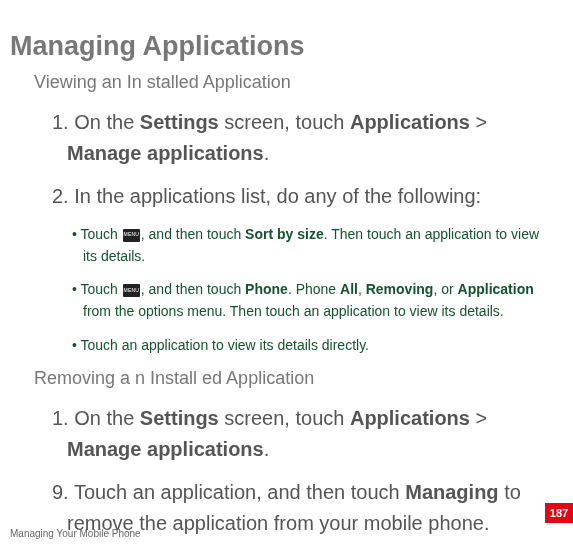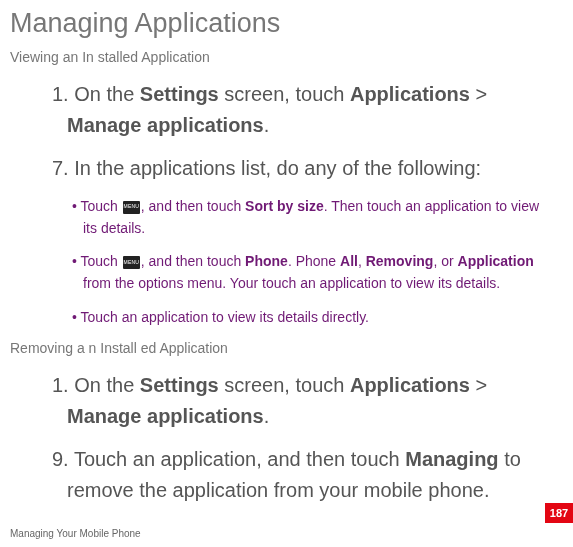--- a/index.html
+++ b/index.html
@@ -12,45 +12,47 @@
       width: 573px;
       height: 547px;
       background: #fff;
       position: relative;
       color: #555;
       padding: 8px 30px 0 10px;
     }
     .page-title {
       font-size: 27px;
       color: #777;
-      font-weight: normal;
+      font-weight: bold;
       margin-bottom: 10px;
+      margin-top: 23px;
     }
     .subsection-title {
-      font-size: 14px;
+      font-size: 18px;
       color: #777;
       font-weight: normal;
       margin-bottom: 14px;
       margin-top: 6px;
+      margin-left: 24px;
     }
     .numbered-item {
       margin-left: 42px;
       margin-bottom: 12px;
       font-size: 20px;
       line-height: 1.55;
       color: #555;
       text-indent: -15px;
       padding-left: 15px;
     }
     .bullet-item {
       margin-left: 62px;
       margin-bottom: 12px;
       font-size: 14px;
       line-height: 1.55;
-      color: #701a75;
+      color: #14532d;
       text-indent: -11px;
       padding-left: 11px;
     }
     .bold {
       font-weight: bold;
     }
     .menu-icon {
       display: inline-block;
       width: 17px;
       height: 13px;
@@ -98,28 +100,28 @@
 <body>
 
 <h1 class="page-title">Managing Applications</h1>
 
 <h2 class="subsection-title">Viewing an In stalled Application</h2>
 
 <div class="numbered-item">
   <span>1. On the </span><span class="bold">Settings</span><span> screen, touch </span><span class="bold">Applications</span><span> &gt; </span><span class="bold">Manage applications</span><span>.</span>
 </div>
 
-<div class="numbered-item">7. In the applications list, do any of the following:</div>
+<div class="numbered-item">2. In the applications list, do any of the following:</div>
 
 <div class="bullet-item">
   <span>• Touch </span><span class="menu-icon"></span><span>, and then touch </span><span class="bold">Sort by size</span><span>. Then touch an application to view its details.</span>
 </div>
 
 <div class="bullet-item">
-  <span>• Touch </span><span class="menu-icon"></span><span>, and then touch </span><span class="bold">Phone</span><span>. Phone </span><span class="bold">All</span><span>, </span><span class="bold">Removing</span><span>, or </span><span class="bold">Application</span><span> from the options menu. Your touch an application to view its details.</span>
+  <span>• Touch </span><span class="menu-icon"></span><span>, and then touch </span><span class="bold">Phone</span><span>. Phone </span><span class="bold">All</span><span>, </span><span class="bold">Removing</span><span>, or </span><span class="bold">Application</span><span> from the options menu. Then touch an application to view its details.</span>
 </div>
 
 <div class="bullet-item">• Touch an application to view its details directly.</div>
 
 <h2 class="subsection-title">Removing a n Install ed Application</h2>
 
 <div class="numbered-item">
   <span>1. On the </span><span class="bold">Settings</span><span> screen, touch </span><span class="bold">Applications</span><span> &gt; </span><span class="bold">Manage applications</span><span>.</span>
 </div>
 

